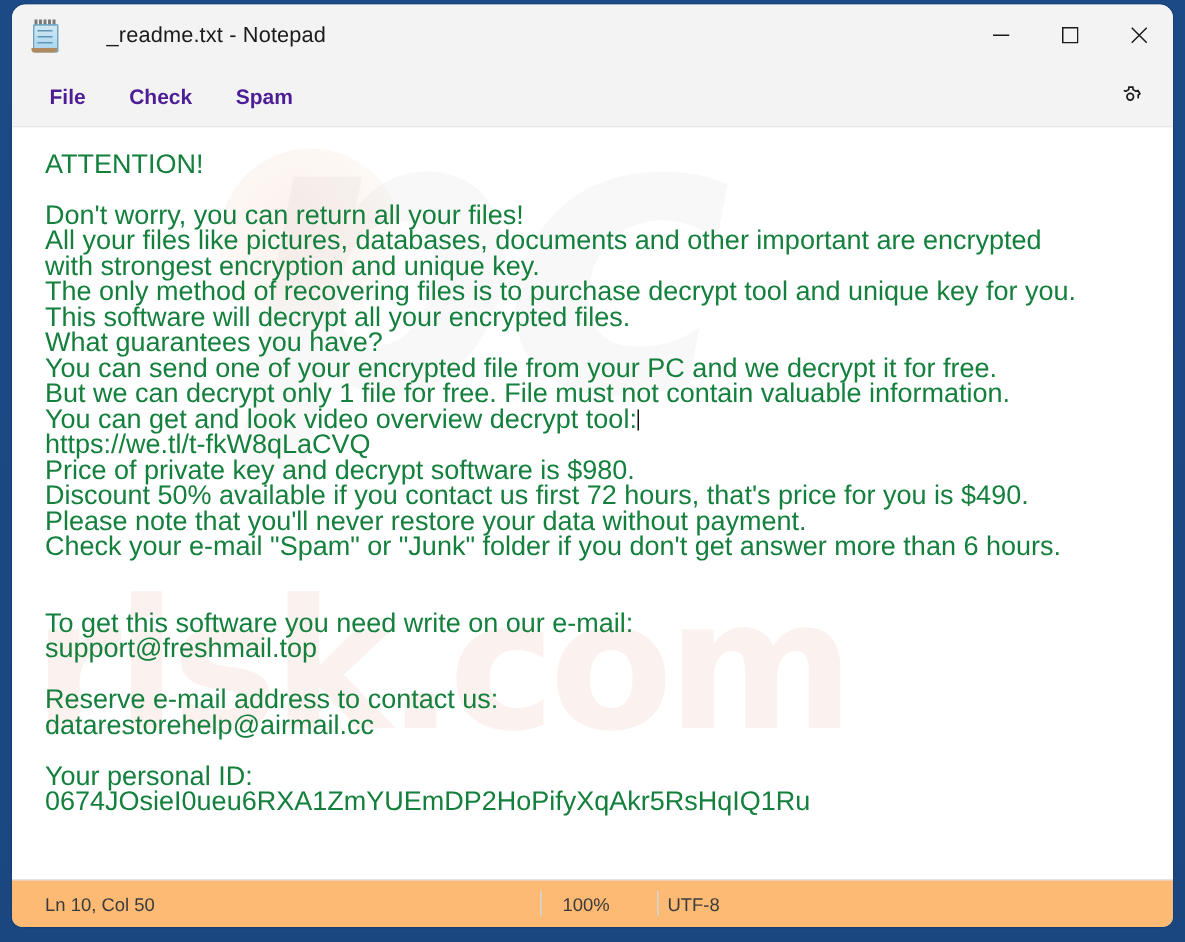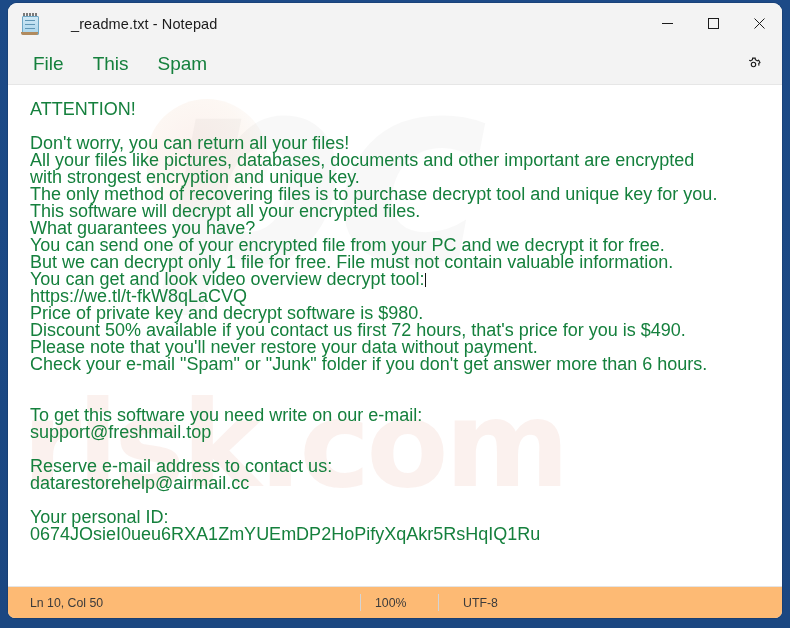--- a/index.html
+++ b/index.html
@@ -111,26 +111,27 @@
   .menubar {
     height: 40px;
     flex: 0 0 40px;
     background: #f3f3f3;
     display: flex;
     align-items: center;
     position: relative;
     border-bottom: 1px solid #e6e6e6;
   }
   .menu-item {
-    font-size: 19px;
-    color: #15803d;
+    font-size: 14px;
+    color: #4c1d95;
     padding: 5px 11px;
     margin-left: 7px;
     border-radius: 4px;
     white-space: nowrap;
+    font-weight: bold;
   }
   .menu-item:first-child { margin-left: 14px; }
   .settings-btn {
     position: absolute;
     right: 14px;
     width: 30px; height: 30px;
     display: flex; align-items: center; justify-content: center;
     border-radius: 4px;
     color: #1b1b1b;
   }
@@ -216,21 +217,21 @@
     padding: 0 14px;
     height: 17px;
     display: flex;
     align-items: center;
     white-space: nowrap;
   }
   .sb-pos { width: 352px; padding-left: 22px; box-sizing: border-box; }
   .sb-sep { border-left: 1px solid #d4d4d4; }
   .sb-zoom { width: 78px; box-sizing: border-box; }
   .sb-eol { width: 133px; box-sizing: border-box; padding-left: 18px; }
-  .sb-enc { padding-left: 24px; }
+  .sb-enc { padding-left: 6px; }
 </style>
 </head>
 <body>
 
 <div class="desktop"></div>
 
 <div class="window">
 
   <div class="titlebar">
     <div class="app-icon">
@@ -260,21 +261,21 @@
       <div class="wc-btn wc-close">
         <svg width="11" height="11" viewBox="0 0 11 11" aria-hidden="true">
             <path d="M0.5 0.5 L10.5 10.5 M10.5 0.5 L0.5 10.5" stroke="currentColor" stroke-width="1" fill="none"></path>
           </svg>
       </div>
     </div>
   </div>
 
   <div class="menubar">
     <div class="menu-item">File</div>
-    <div class="menu-item">This</div>
+    <div class="menu-item">Check</div>
     <div class="menu-item">Spam</div>
     <div class="settings-btn">
       <svg width="17" height="17" viewBox="0 0 24 24" fill="none" stroke="currentColor" stroke-width="1.6" aria-hidden="true">
         <circle cx="12" cy="12" r="3.1"></circle>
         <path d="M19.4 13.5a7.8 7.8 0 0 0 0-3l1.7-1.3-1.8-3.1-2 .8a7.8 7.8 0 0 0-2.6-1.5L14.4 3h-3.6l-.3 2.4a7.8 7.8 0 0 0-2.6 1.5l-2-.8Lityp-1.8 3.1 1.7 1.3a7.8 7.8 0 0 0 0 3L2.9 15.3l1.8 3.1 2-.8a7.8 7.8 0 0 0 2.6 1.5l.3 2.4h3.6l.3-2.4a7.8 7.8 0 0 0 2.6-1.5l2 .8 1.8-3.1z"></path>
       </svg>
     </div>
   </div>
 
   <div class="editor-wrap">

